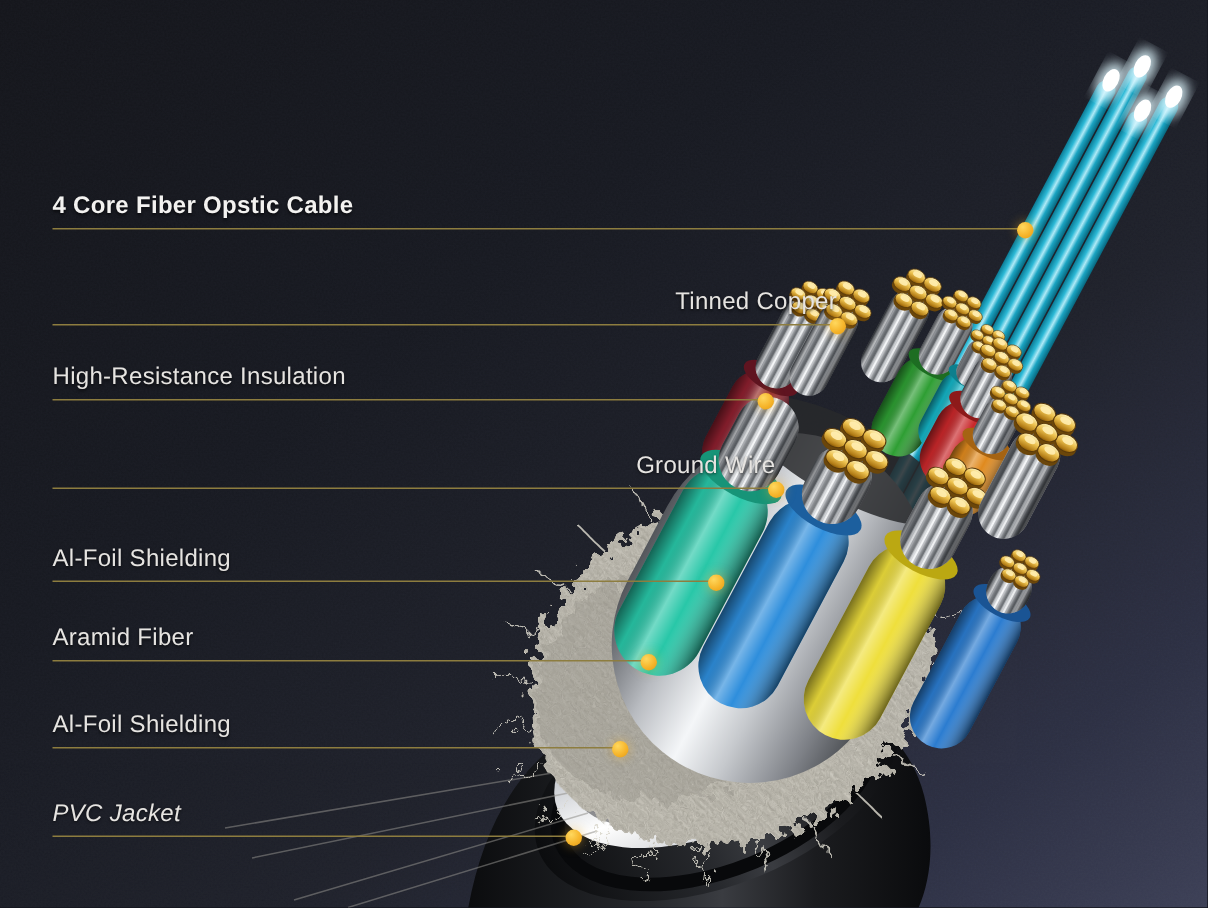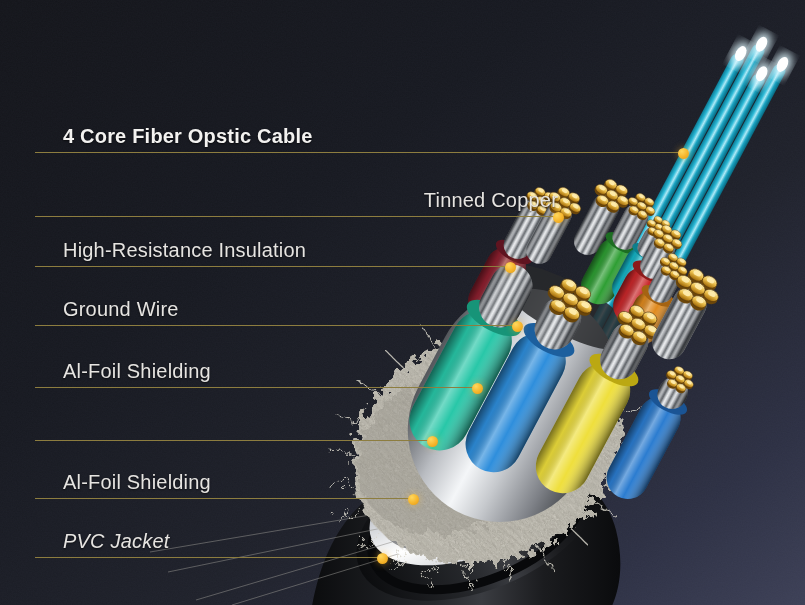--- a/index.html
+++ b/index.html
@@ -10,25 +10,24 @@
   }
   .stage{position:absolute;inset:0;width:805px;height:605px;}
   .stage svg{display:block;}
   
   .callout{
     position:absolute;left:35px;height:30px;
     display:flex;align-items:flex-end;
     border-bottom:1.5px solid #8d7d3f;
   }
   .callout .txt{
-    font-size:20px;line-height:1;color:#e6e4e1;
+    font-size:16px;line-height:1;color:#e6e4e1;
     padding-bottom:6px;letter-spacing:.2px;
     text-shadow:0 1px 2px rgba(0,0,0,.6);
     white-space:nowrap;
-    margin-left:28px;
   }
   .callout.em .txt{font-weight:bold;color:#f3f2f0;}
   .callout .dot{
     position:absolute;right:-6px;bottom:-6.5px;
     width:11px;height:11px;border-radius:50%;
     background:radial-gradient(circle at 35% 30%,#ffd85e 0%,#f6b52b 55%,#e39a14 100%);
     box-shadow:0 0 7px rgba(246,181,43,.5);
   }
 </style>
 </head>
@@ -322,29 +321,30 @@
   <span class="dot"></span>
 </div>
 <div class="callout" style="top:186px;width:523px;justify-content:flex-end;">
   <span class="txt">Tinned Copper</span>
   <span class="dot"></span>
 </div>
 <div class="callout" style="top:236px;width:475px;">
   <span class="txt">High-Resistance Insulation</span>
   <span class="dot"></span>
 </div>
-<div class="callout" style="top:295px;width:482px;">
+<div class="callout" style="top:295px;width:482px;justify-content:flex-end;">
   <span class="txt">Ground Wire</span>
   <span class="dot"></span>
 </div>
 <div class="callout" style="top:357px;width:442px;">
   <span class="txt">Al-Foil Shielding</span>
   <span class="dot"></span>
 </div>
 <div class="callout" style="top:410px;width:397px;">
+  <span class="txt">Aramid Fiber</span>
   <span class="dot"></span>
 </div>
 <div class="callout" style="top:468px;width:378px;">
   <span class="txt">Al-Foil Shielding</span>
   <span class="dot"></span>
 </div>
 <div class="callout" style="top:527px;width:347px;font-style:italic;">
   <span class="txt">PVC Jacket</span>
   <span class="dot"></span>
 </div>

